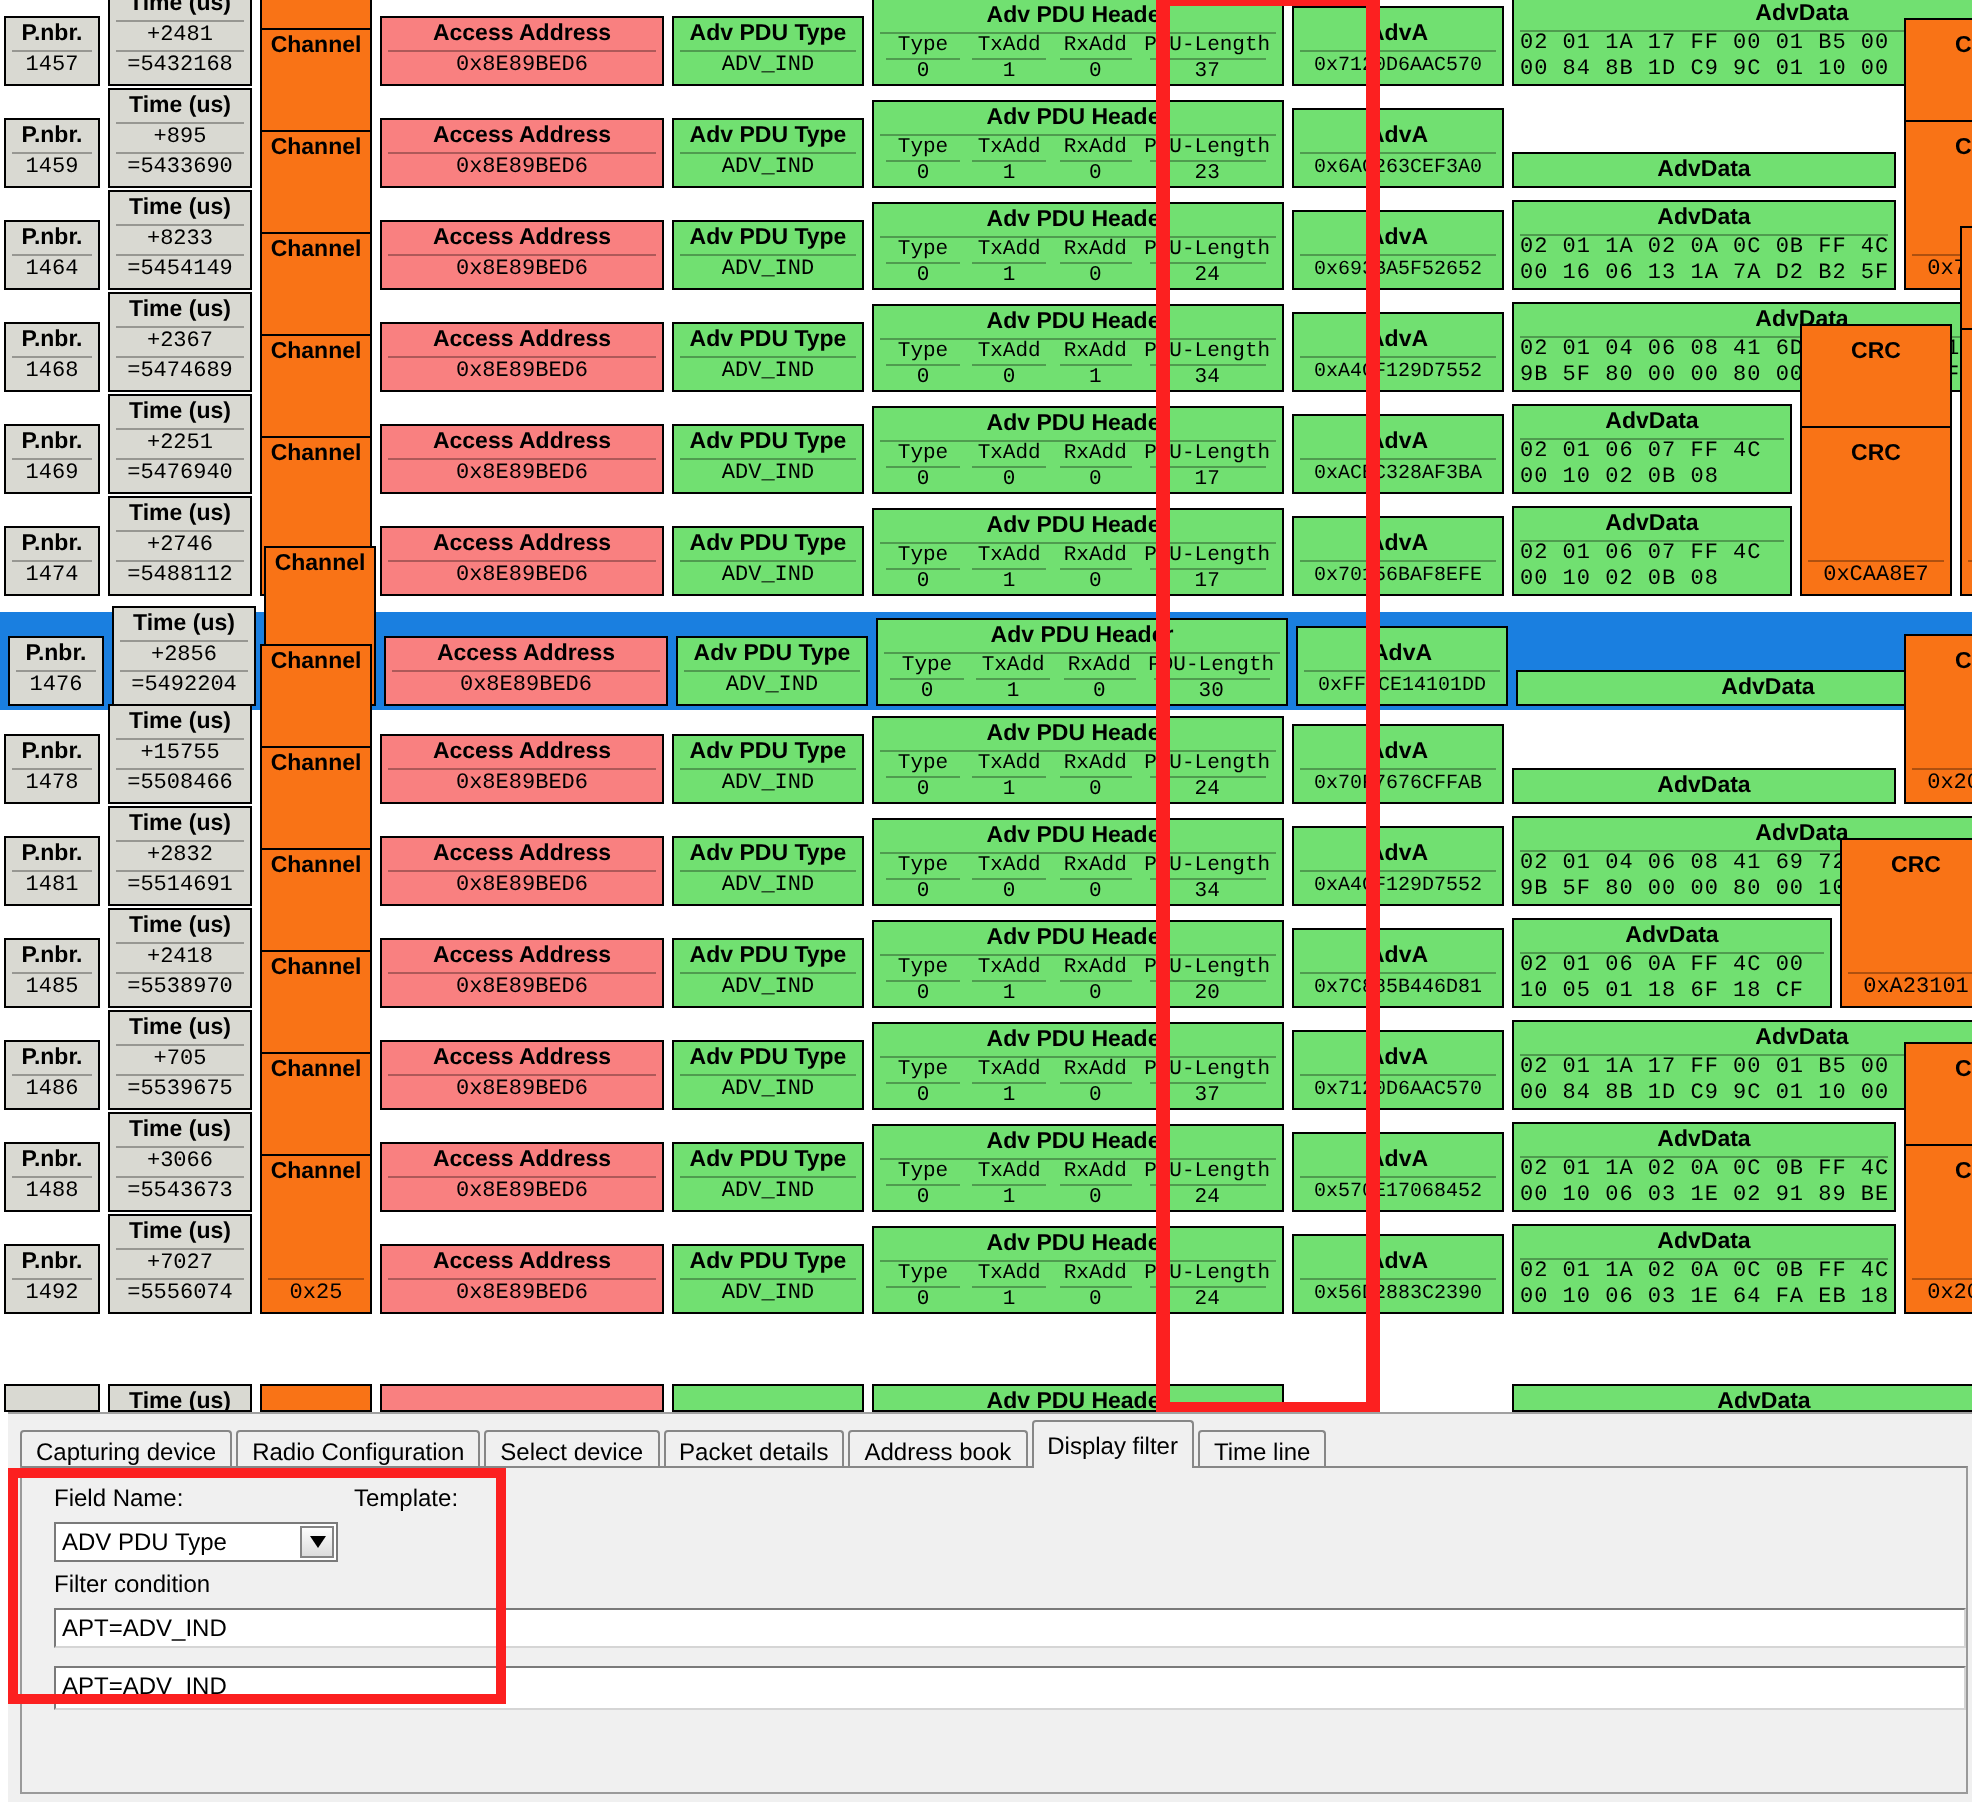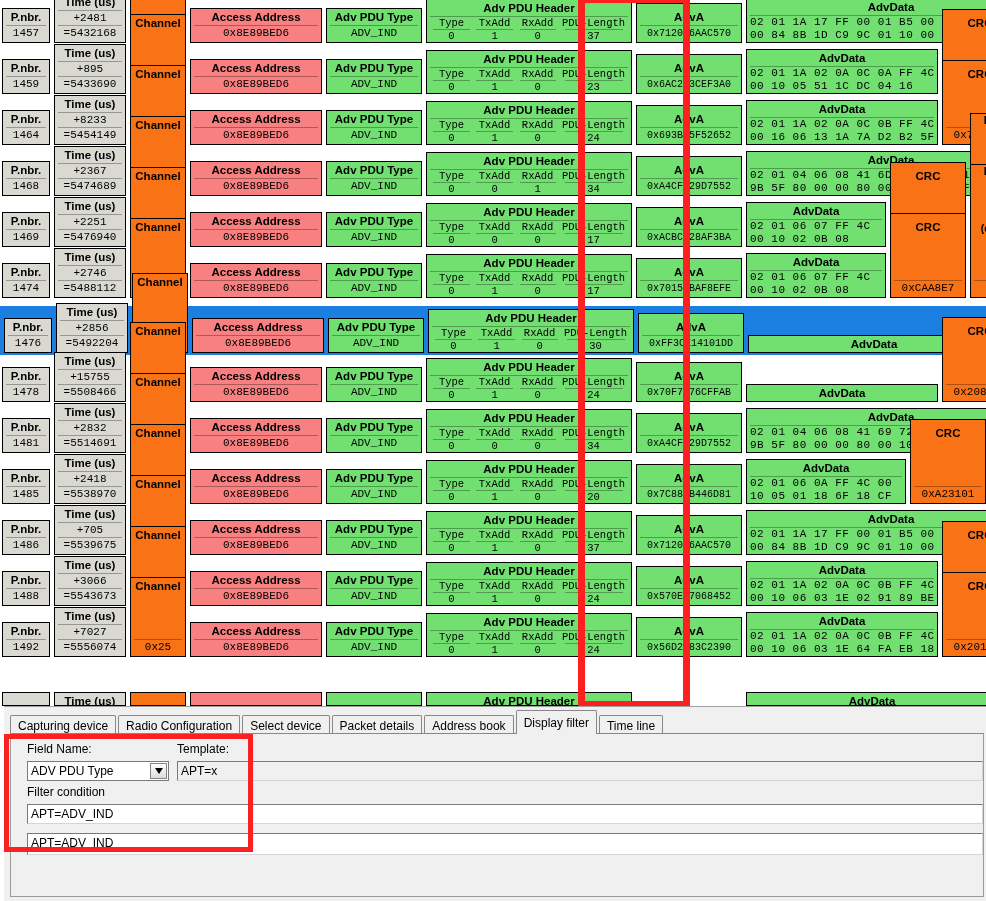--- a/index.html
+++ b/index.html
@@ -54,21 +54,21 @@
     margin:0 3px;
   }
   .gray{background:#d9d9d2;}
   .blue{background:#f97316;gap:45px;}
   .red{background:#f98080;}
   .green{background:#71e071;}
 
   .c-pnbr{width:48px;}
   .c-time{width:72px;}
   .c-chan{width:56px;}
-  .c-aa{width:132px;}
+  .c-aa{width:142px;}
   .c-pdu{width:96px;}
   .c-hdr{width:206px;}
   .c-adva{width:106px;margin-top:36px;}
   .c-advdata{flex:0 0 auto;}
   .c-crc{width:76px;}
   .c-rssi{width:52px;}
 
   
   .c-hdr .hd{border-bottom:none;}
   .subgrid{display:flex;margin:0 3px;border-top:1px solid rgba(0,0,0,.30);}
@@ -245,24 +245,20 @@
               <div class="sv">23</div>
             </div>
           </div>
         </div>
         <div class="cell green c-adva">
           <div class="hd" style="padding-top:7px">AdvA</div>
           <div class="vl" style="font-size:10px">0x6AC263CEF3A0</div>
         </div>
         <div class="cell green c-advdata" style="width:192px">
           <div class="hd">AdvData</div>
-          <div class="hexwrap">
-            <div class="hexline">02 01 1A 02 0A 0C 0A FF 4C</div>
-            <div class="hexline">00 10 05 51 1C DC 04 16</div>
-          </div>
         </div>
         <div class="cell blue c-crc">
           <div class="hd" style="padding-top:7px">CRC</div>
           <div class="vl">0x85235C</div>
         </div>
       </div>
       <div class="pkt-row">
         <div class="cell gray c-pnbr">
           <div class="hd">P.nbr.</div>
           <div class="vl">1464</div>
@@ -942,23 +938,20 @@
 
     <div class="combo" style="left:16px;top:27px;width:142px;height:20px;">
       <span>ADV PDU Type</span>
       <span class="arrow">
         <svg width="8" height="6" viewBox="0 0 8 6">
             <polygon points="0,0 8,0 4,6" fill="#000"></polygon>
           </svg>
       </span>
     </div>
 
-    <div class="txtbox" style="left:166px;top:27px;width:806px;height:20px;background:#f0f0f0;">
-      <span>APT=x</span>
-    </div>
 
     <div class="lbl" style="left:16px;top:51px;">Filter condition</div>
 
     <div class="txtbox" style="left:16px;top:70px;width:956px;height:20px;">
       <span>APT=ADV_IND</span>
     </div>
 
     <div class="txtbox" style="left:16px;top:99px;width:956px;height:22px;">
       <span>APT=ADV_IND</span>
     </div>

